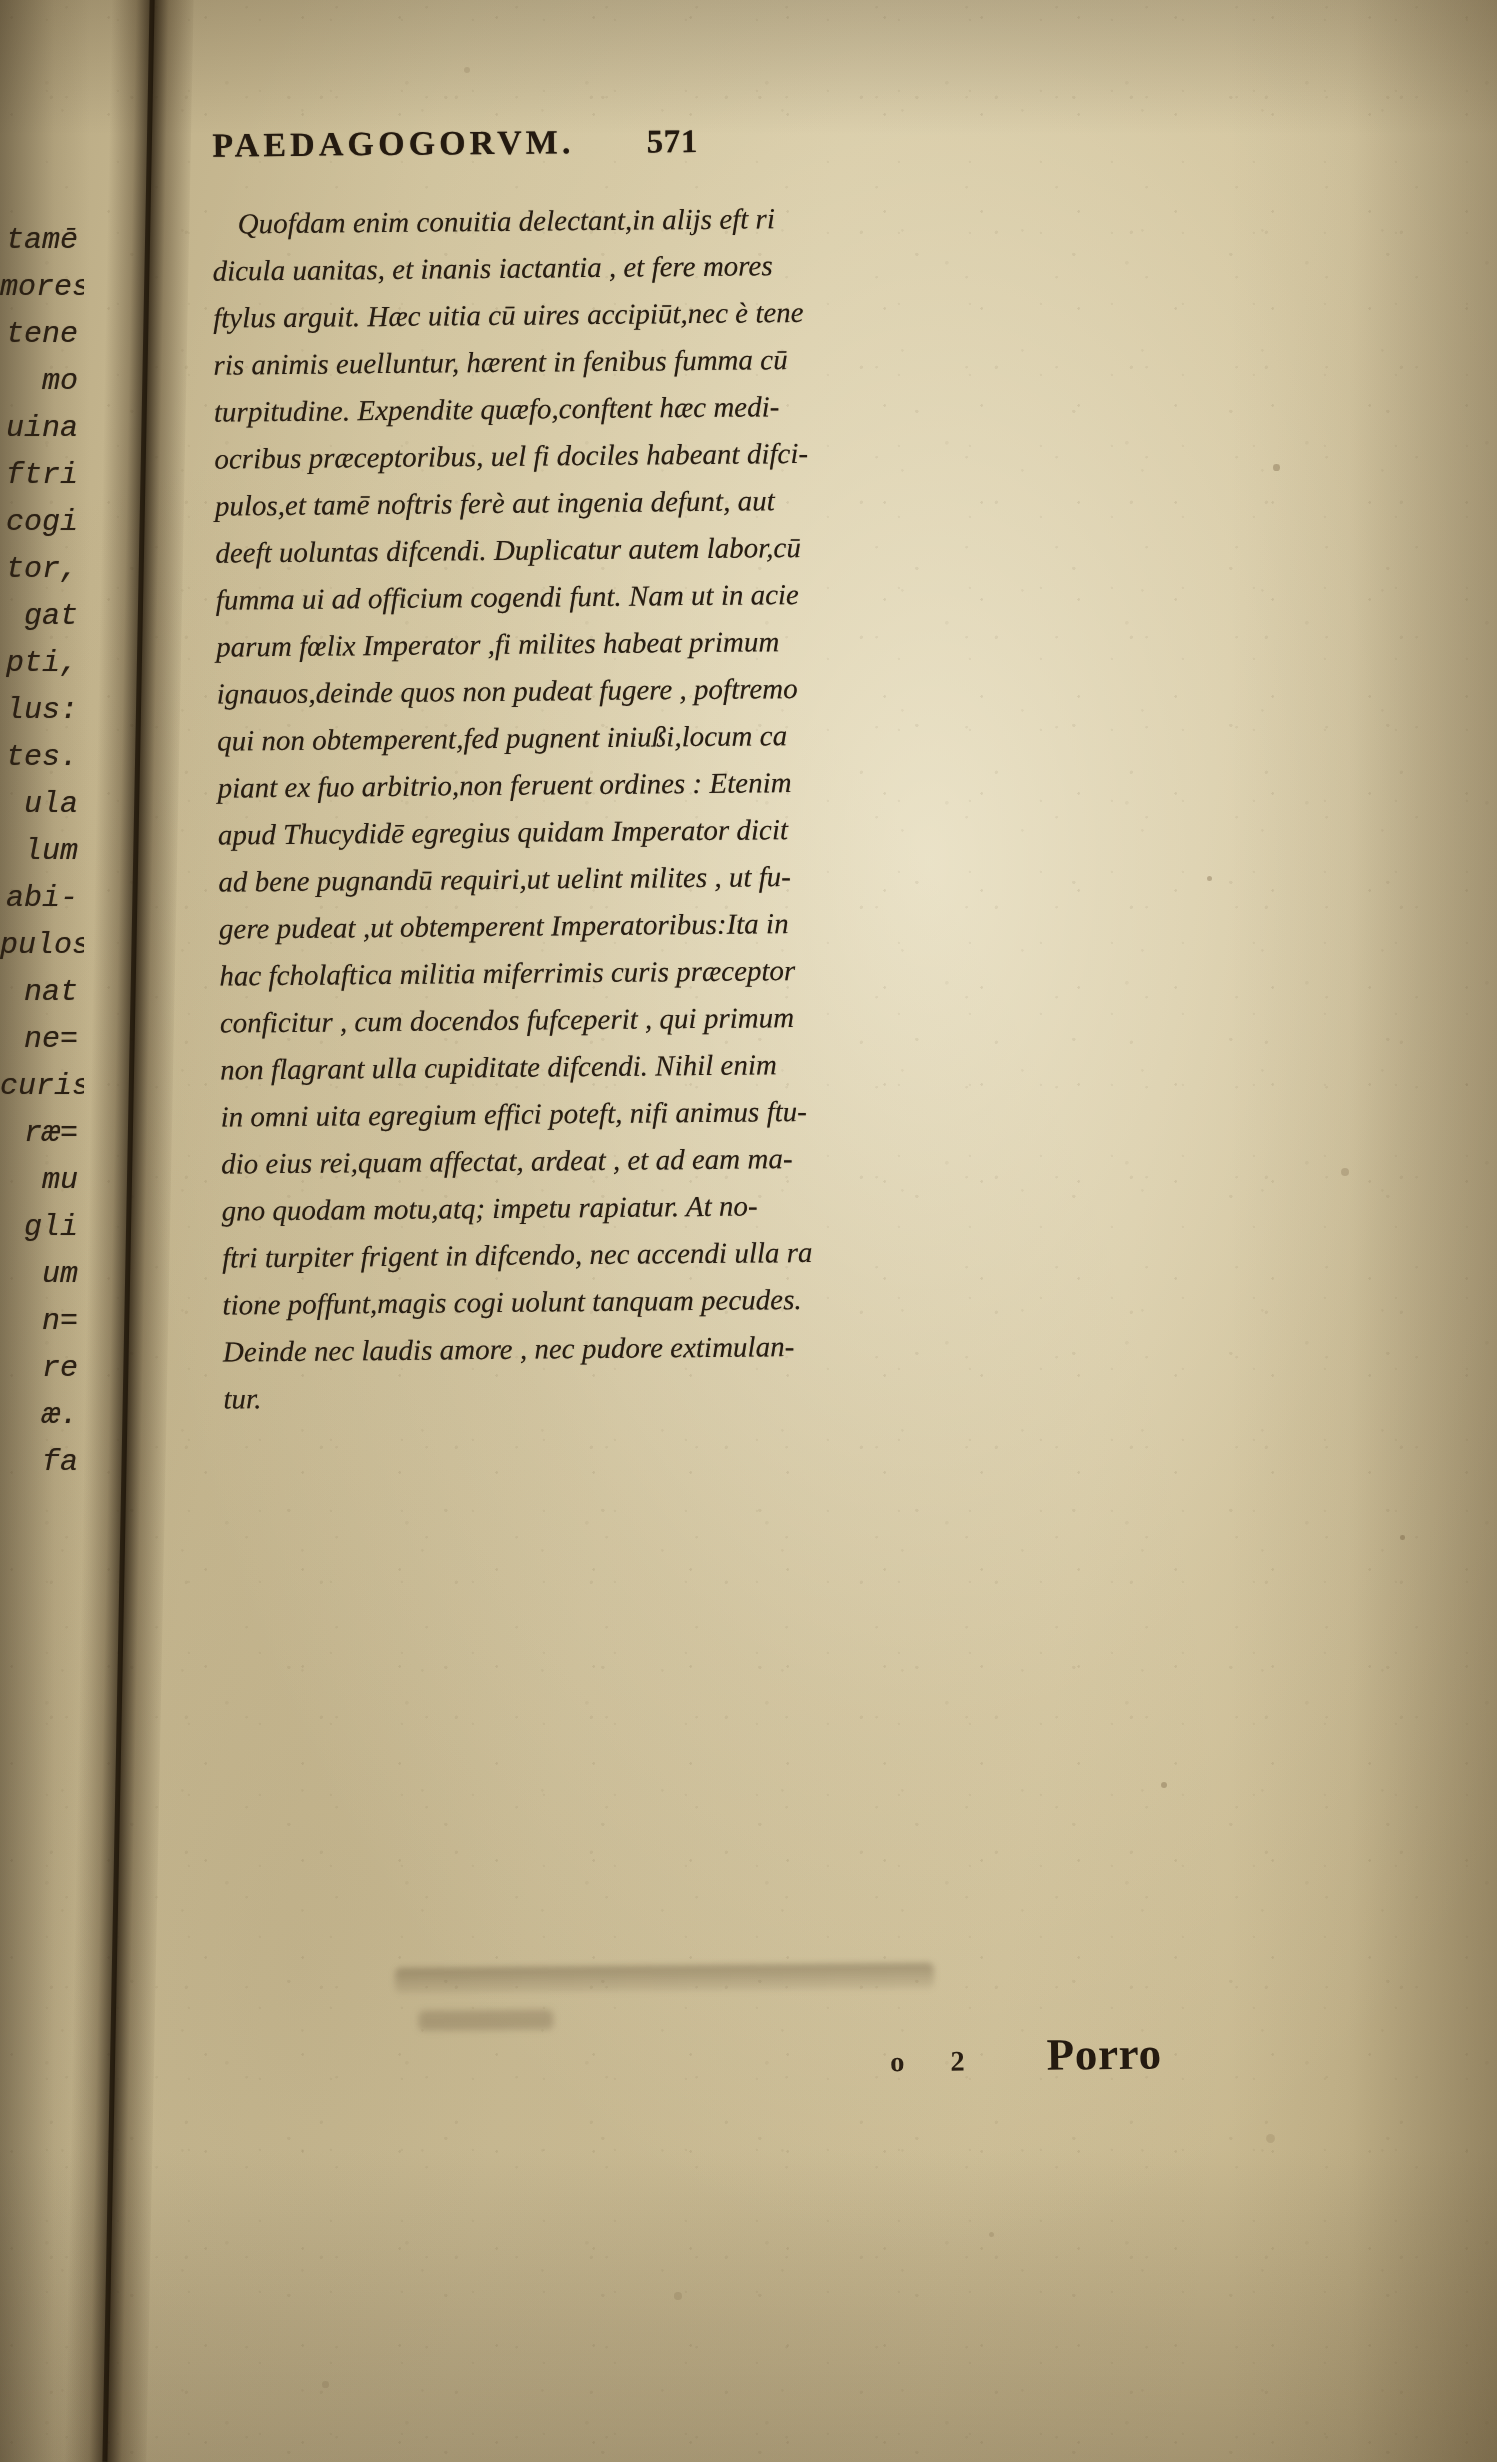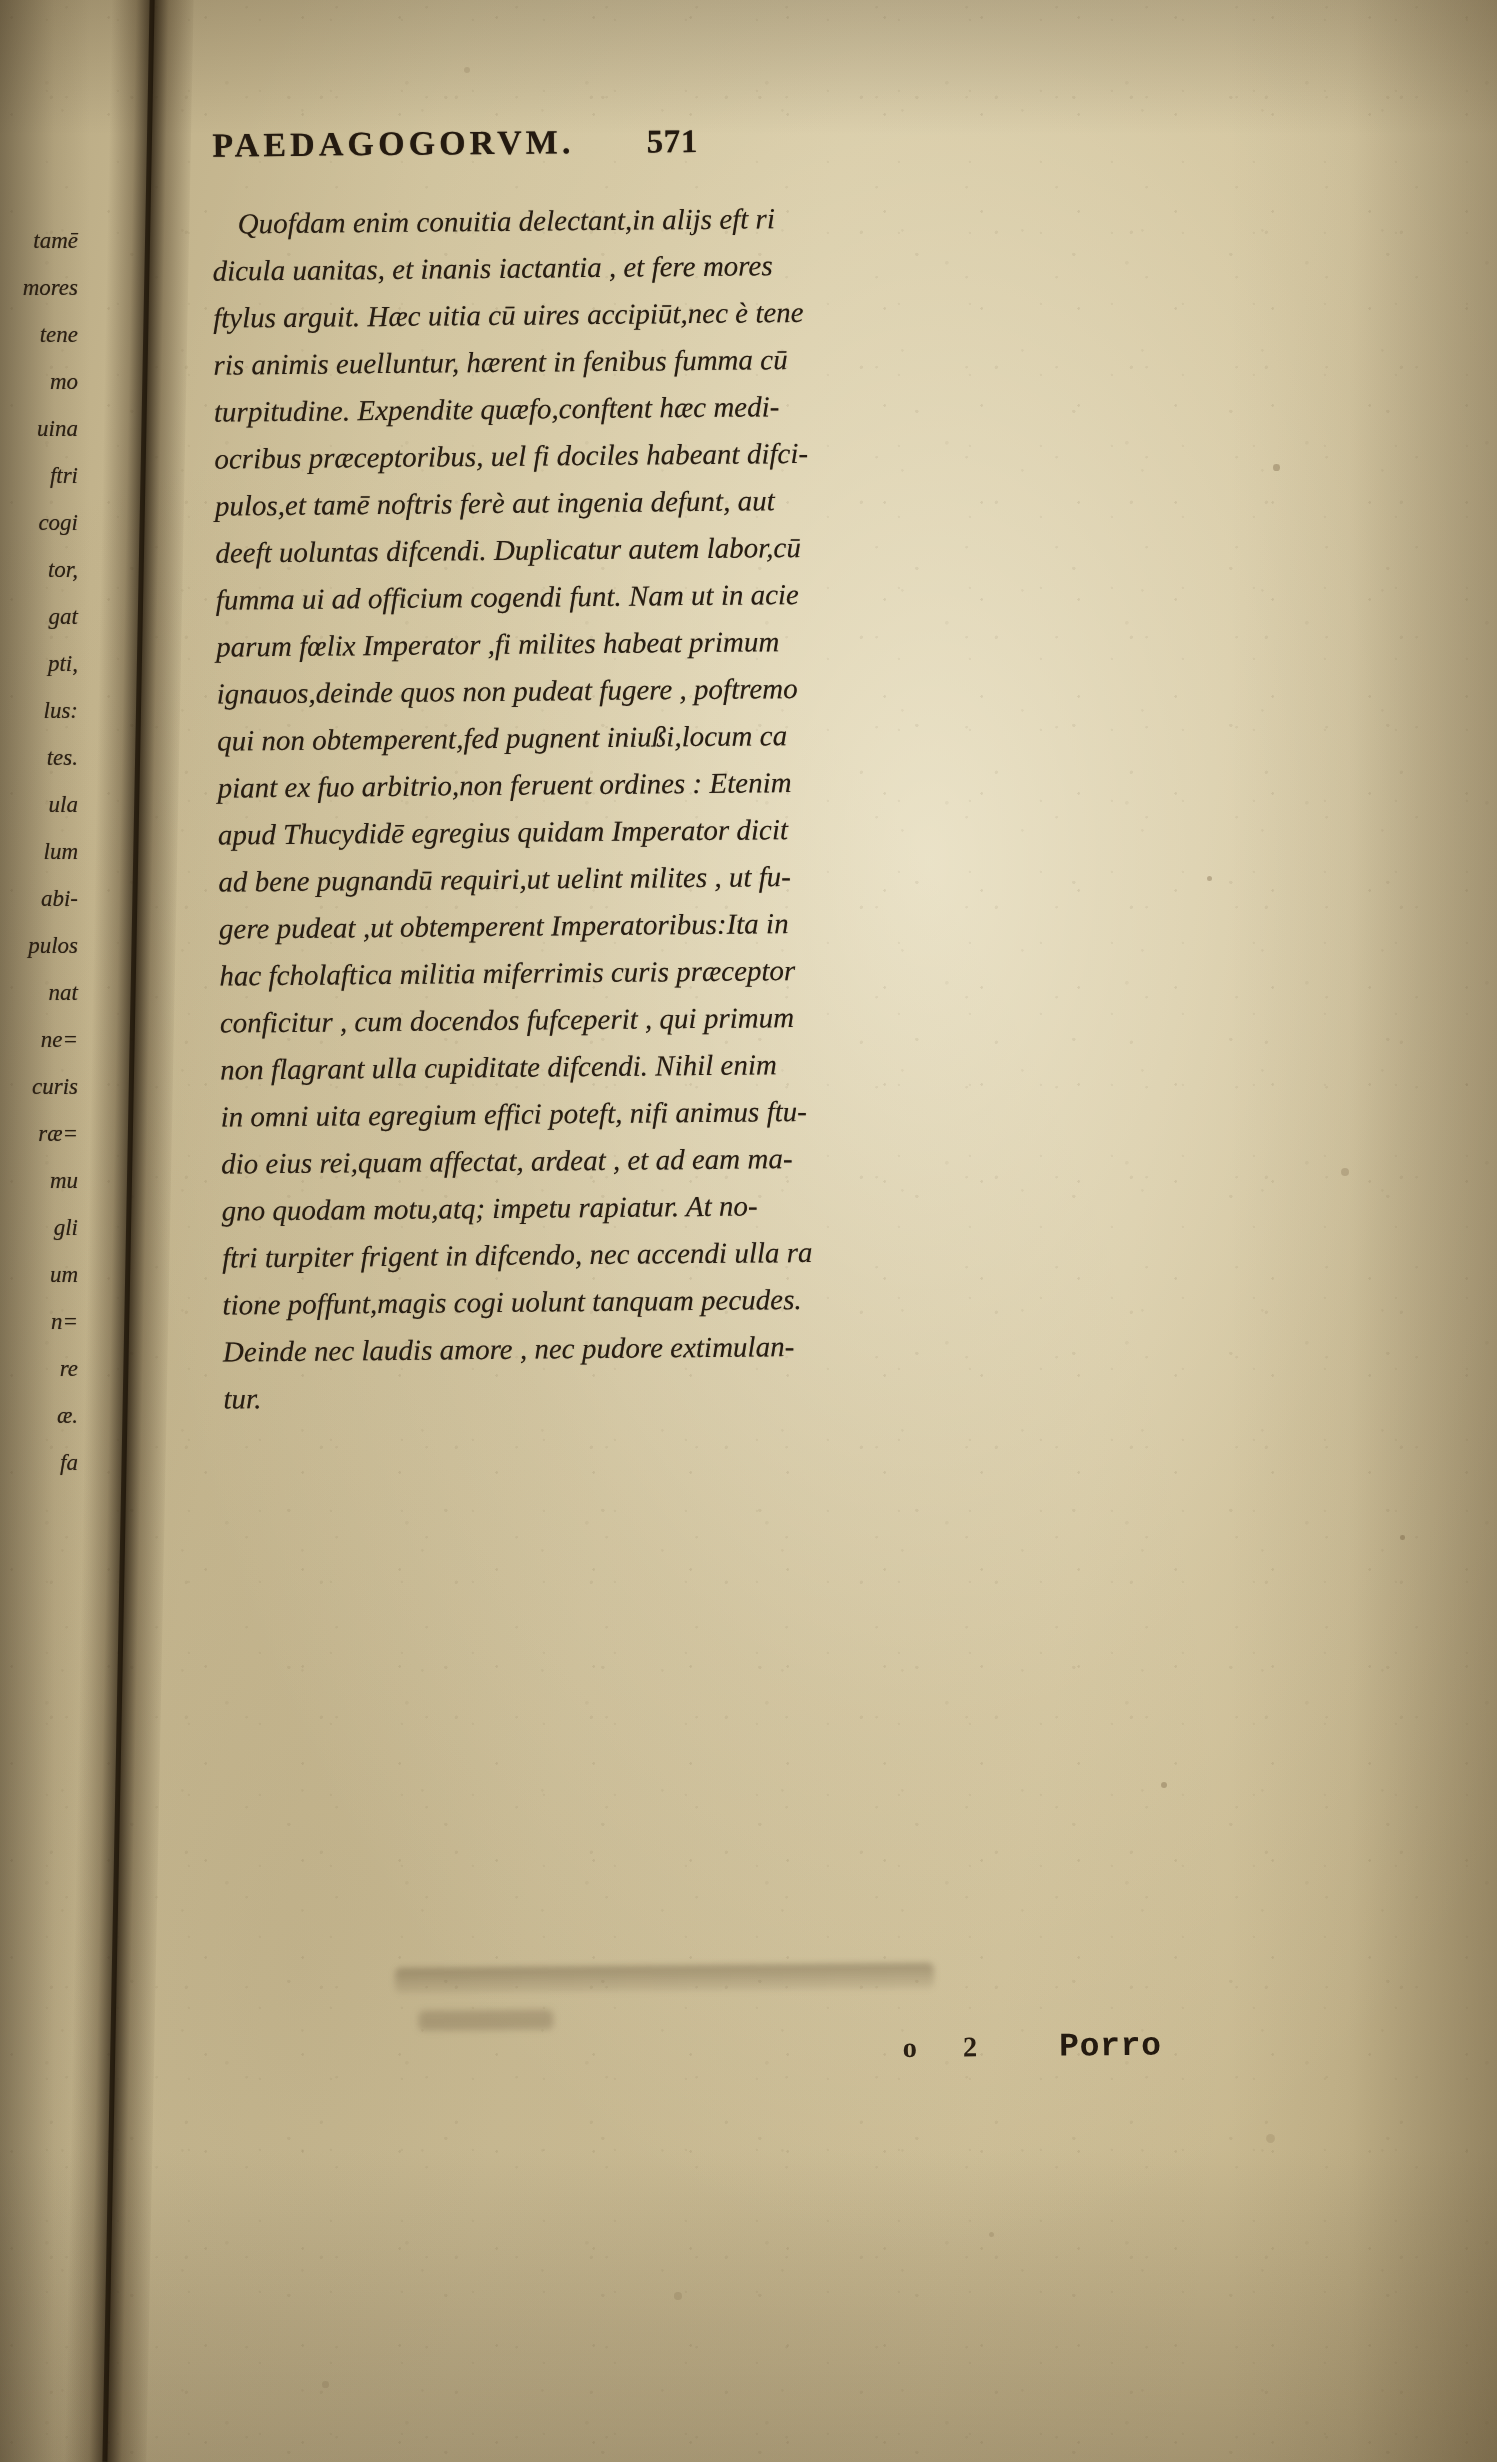--- a/index.html
+++ b/index.html
@@ -86,22 +86,22 @@
   .verso {
     position: absolute;
     left: 0;
     top: 217px;
     width: 84px;
     height: 1722px;
     overflow: hidden;
   }
   .verso .vline {
     color: #2b2014;
-    font-family: Liberation Serif, serif;
-    font-size: 23px;
+    font-family: Liberation Mono, monospace;
+    font-size: 30px;
     font-style: italic;
     line-height: 47px;
     text-align: right;
     padding-right: 6px;
     white-space: nowrap;
     text-shadow: 0 0 0.9px rgba(40,28,14,.55);
   }
 
   
   .recto {
@@ -175,22 +175,22 @@
     margin-right: 46px;
   }
   .sig2 {
     font-family: "Liberation Serif", serif;
     font-size: 28.5px;
     font-weight: bold;
     color: #2a1f13;
     margin-right: 82px;
   }
   .catchword {
-    font-family: Liberation Mono, monospace;
-    font-size: 33px;
+    font-family: Liberation Serif, serif;
+    font-size: 45px;
     font-weight: bold;
     color: #241a10;
     letter-spacing: 0.7px;
   }
 
   
   .smudge {
     position: absolute;
     left: 202px;
     top: 1970px;

